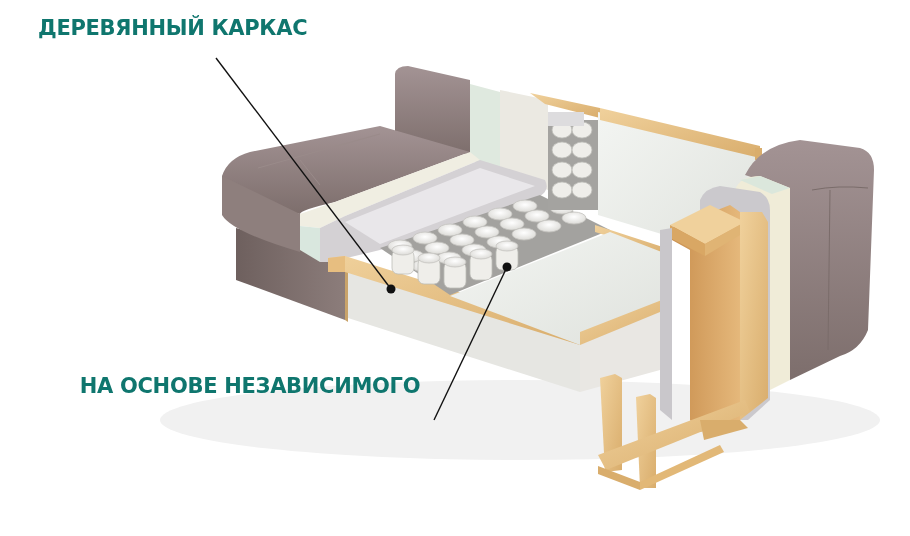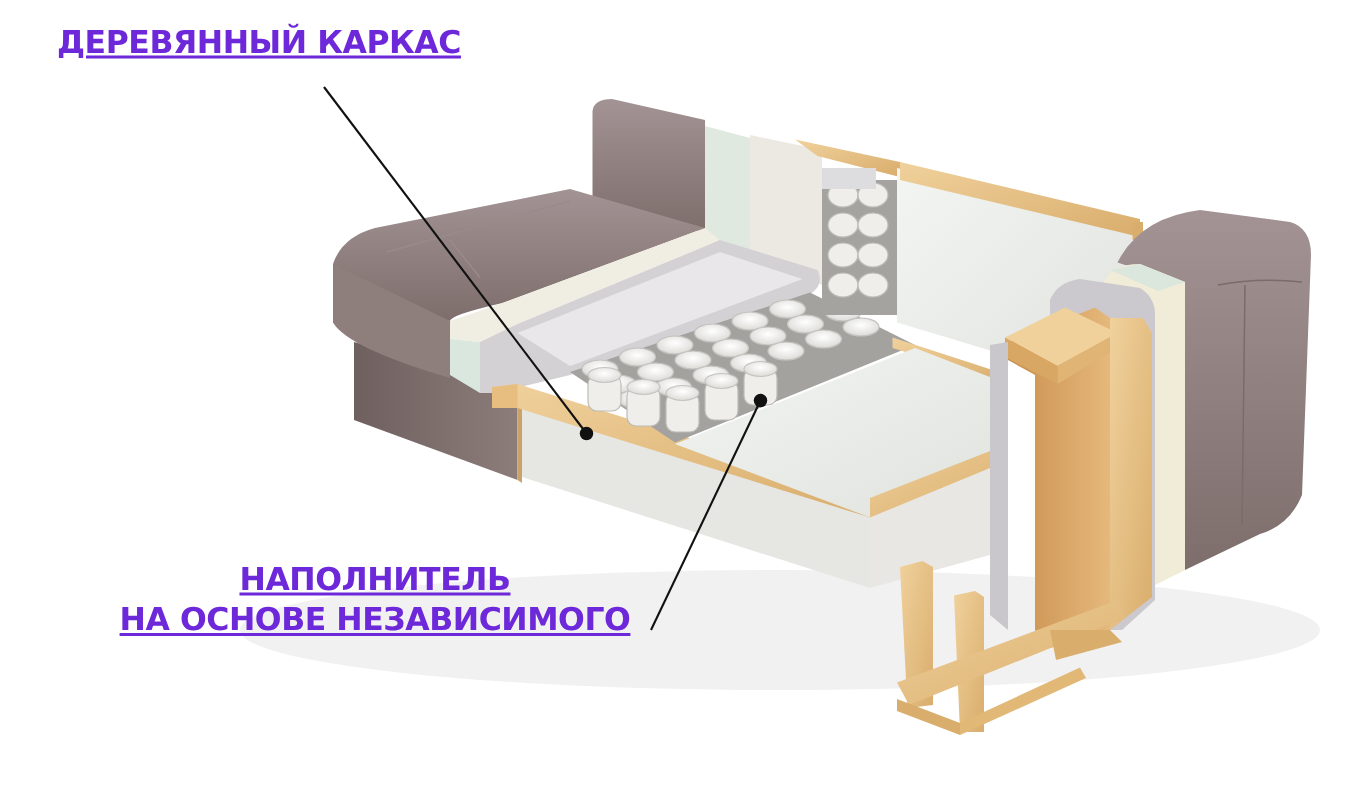--- a/index.html
+++ b/index.html
@@ -1,20 +1,20 @@
 <!DOCTYPE html>
 <html><head>
 <meta charset="utf-8">
 <style>
   html, body { margin:0; padding:0; background:#ffffff; }
   body { width:910px; height:536px; position:relative; overflow:hidden;
          font-family:"DejaVu Sans", sans-serif; }
   .stage { position:absolute; left:0; top:0; width:910px; height:536px; }
-  .label { position:absolute; font-weight:bold; color:#6d28d9; text-align:center;
-           letter-spacing:-0.3px;text-decoration:underline; }
+  .label { position:absolute; font-weight:bold; color:#0f766e; text-align:center;
+           letter-spacing:-0.3px; }
   .label-top { left:38px; top:16px; font-size:21px; text-align:left; white-space:nowrap; }
   .label-bottom { left:40px; top:373px; width:420px; font-size:21px; line-height:27px; }
   .label-bottom span { display:block; }
 </style>
 </head>
 <body>
 
 <div class="stage">
   <svg width="910" height="536" viewBox="0 0 910 536">
     <defs>
@@ -168,16 +168,15 @@
       <line x1="216" y1="58" x2="391" y2="289" stroke="#111111" stroke-width="1.4"></line>
       <circle cx="391" cy="289" r="4.5" fill="#111111"></circle>
       <line x1="434" y1="420" x2="507" y2="267" stroke="#111111" stroke-width="1.4"></line>
       <circle cx="507" cy="267" r="4.5" fill="#111111"></circle>
     </g>
   </svg>
 
   <div class="label label-top">ДЕРЕВЯННЫЙ КАРКАС</div>
 
   <div class="label label-bottom">
-    <span>НАПОЛНИТЕЛЬ</span>
     <span>НА ОСНОВЕ НЕЗАВИСИМОГО</span>
   </div>
 </div>
 
 </body></html>

